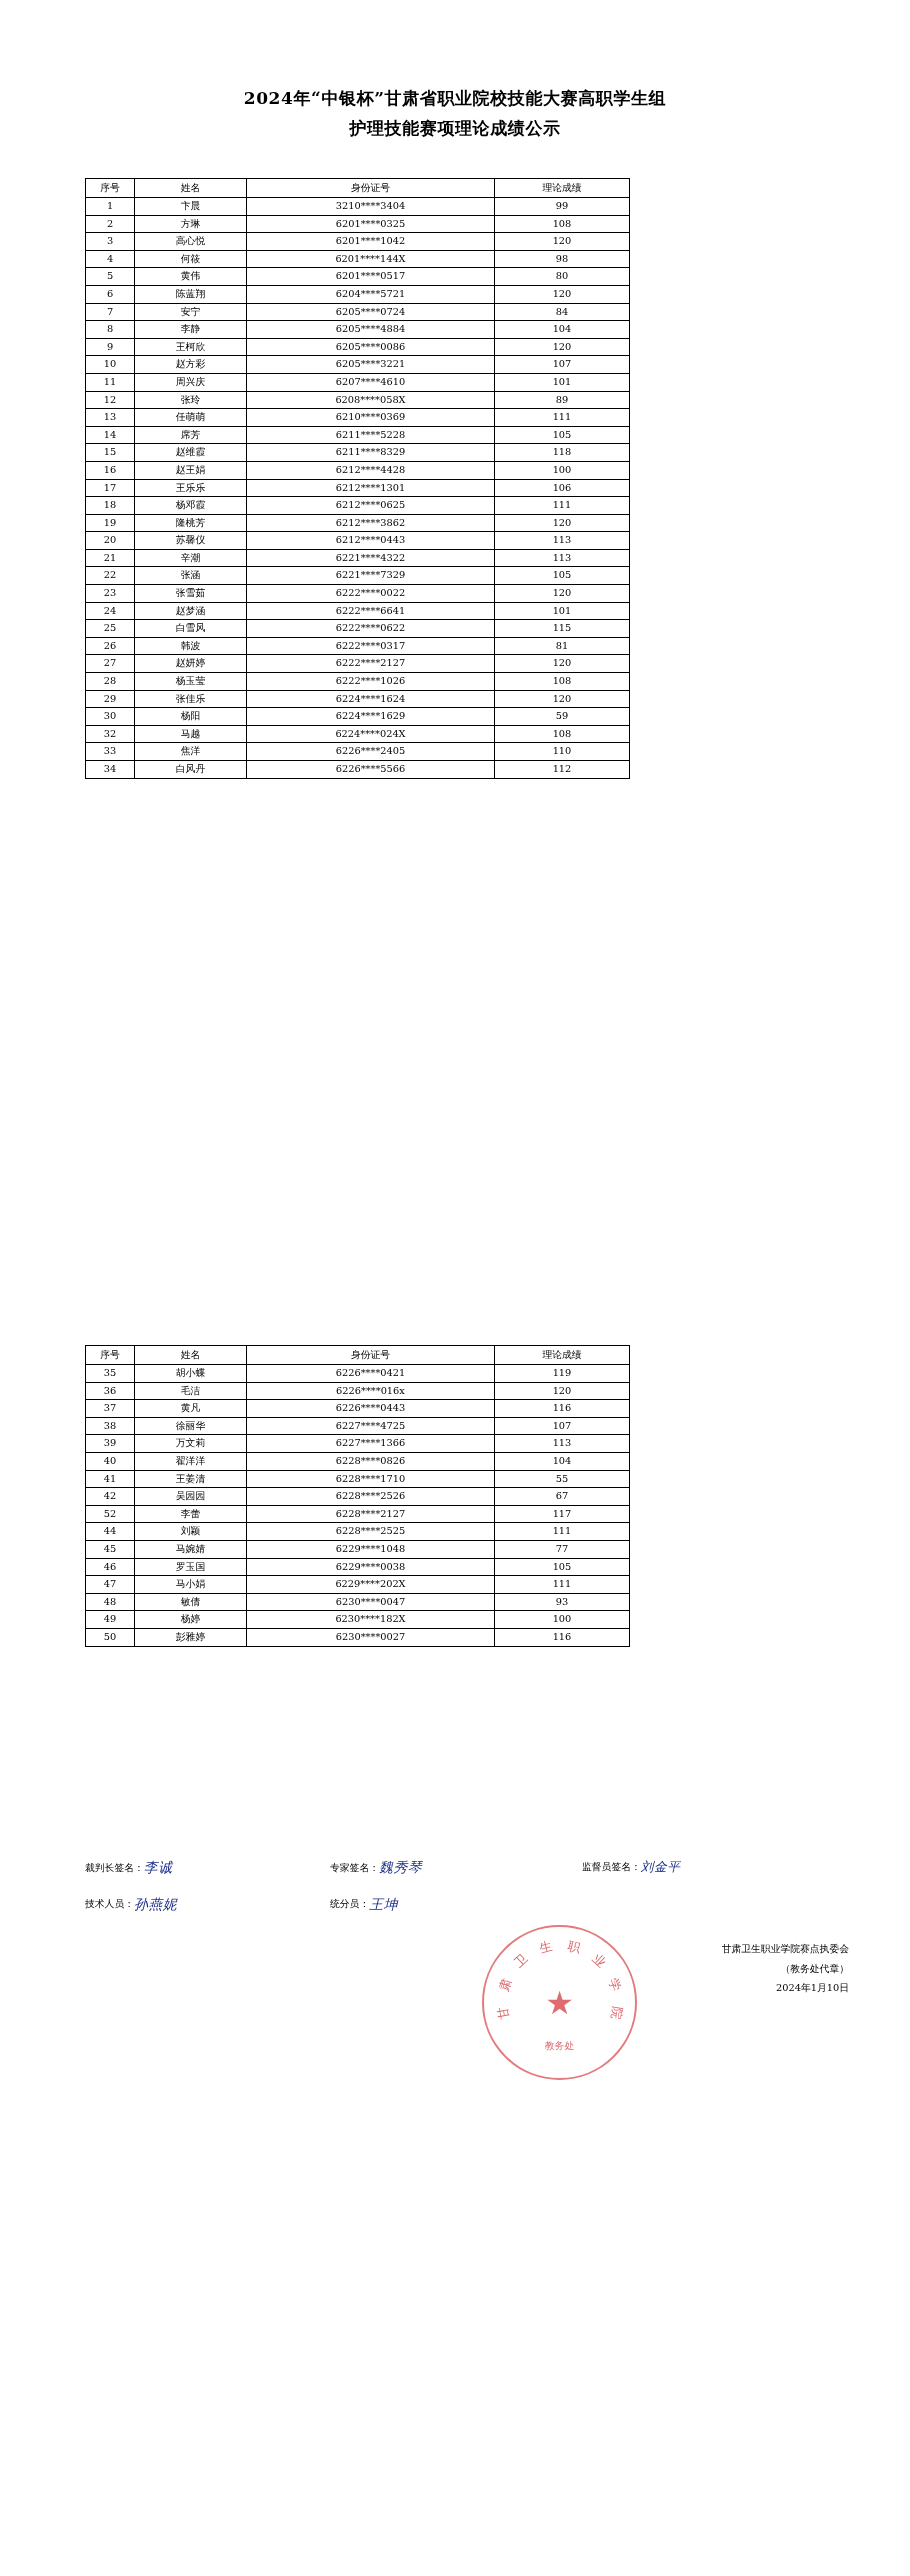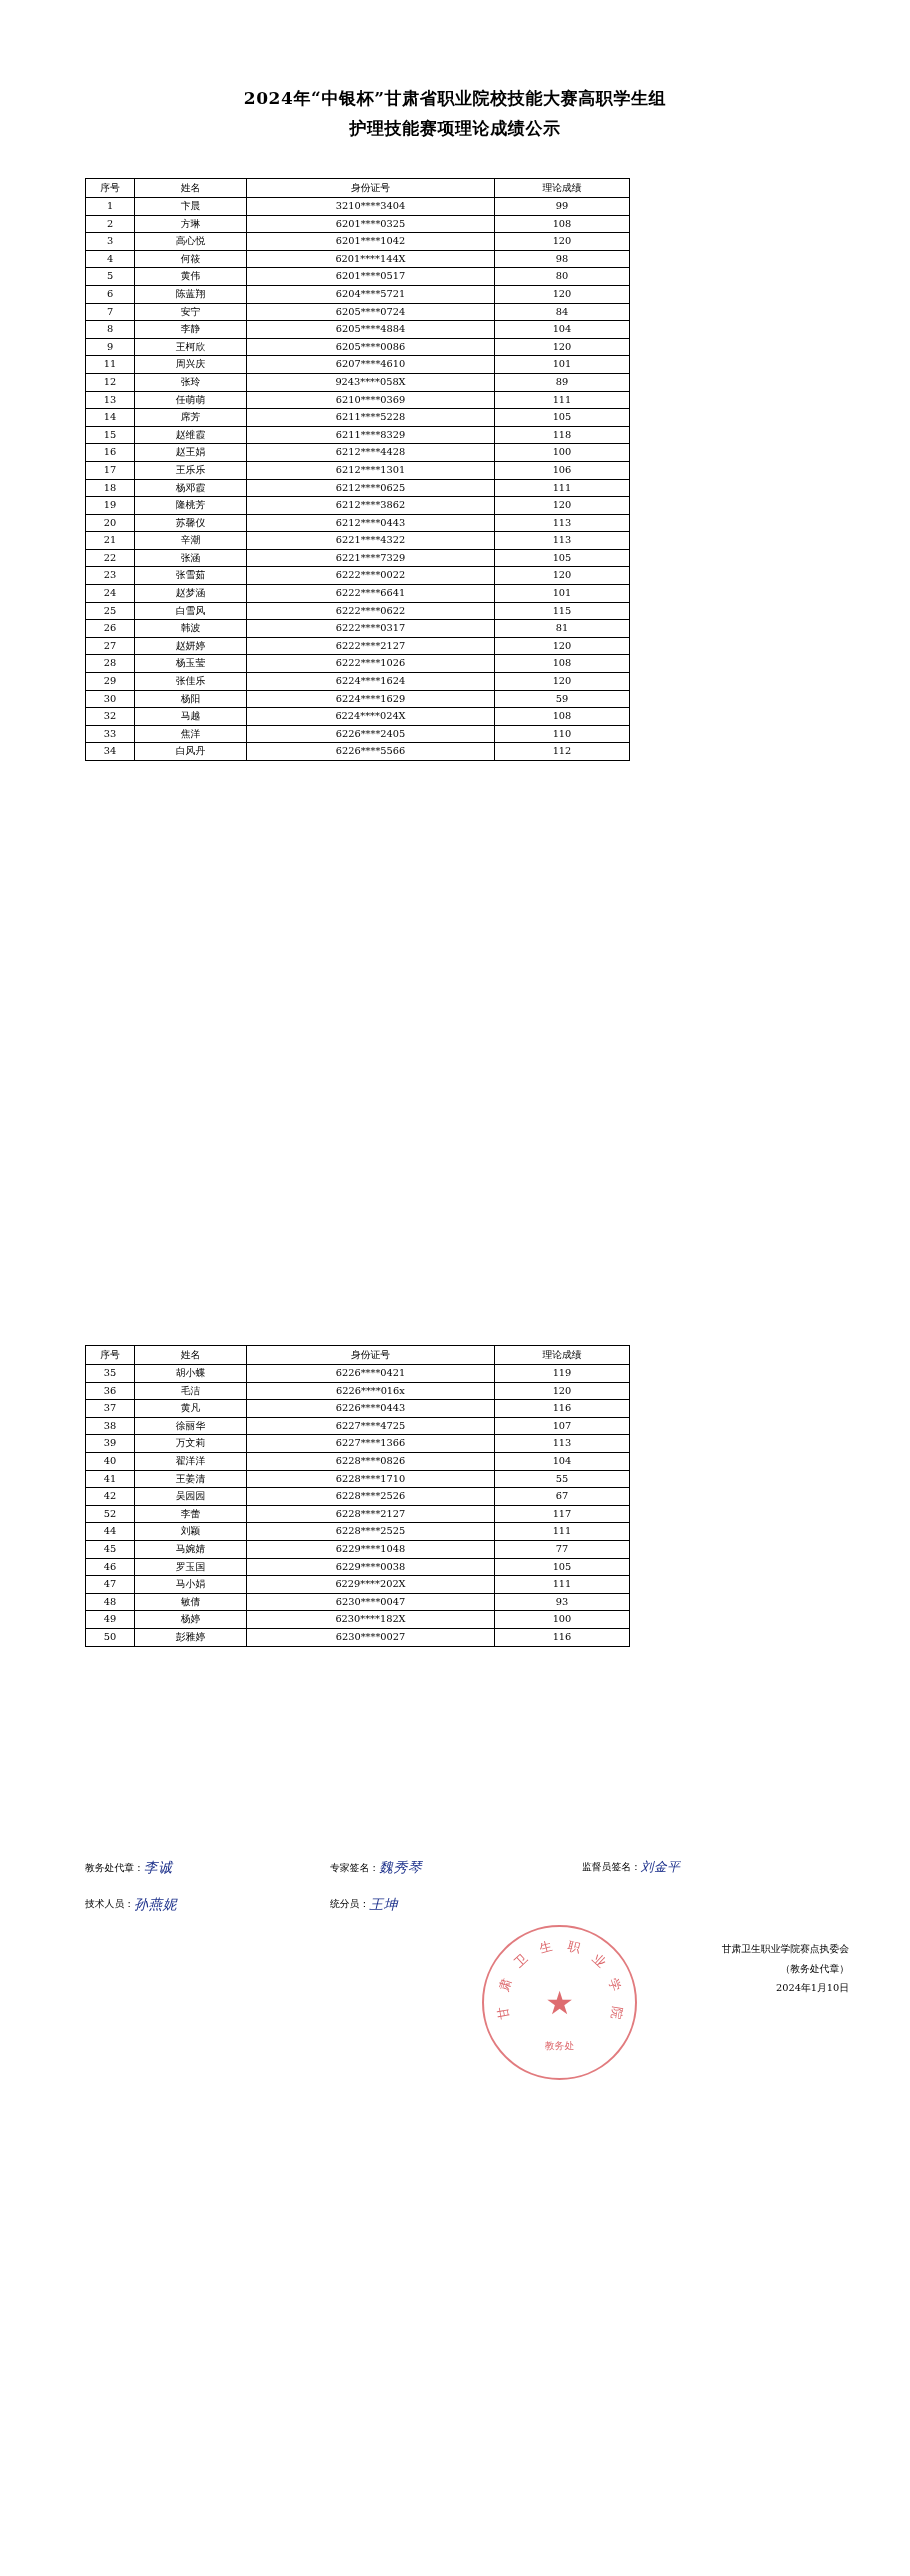--- a/index.html
+++ b/index.html
@@ -233,29 +233,35 @@
           <td>6205****4884</td>
           <td>104</td>
         </tr>
         <tr>
           <td>9</td>
           <td>王柯欣</td>
           <td>6205****0086</td>
           <td>120</td>
         </tr>
         <tr>
+          <td>10</td>
+          <td>赵方彩</td>
+          <td>6205****3221</td>
+          <td>107</td>
+        </tr>
+        <tr>
           <td>11</td>
           <td>周兴庆</td>
           <td>6207****4610</td>
           <td>101</td>
         </tr>
         <tr>
           <td>12</td>
           <td>张玲</td>
-          <td>9243****058X</td>
+          <td>6208****058X</td>
           <td>89</td>
         </tr>
         <tr>
           <td>13</td>
           <td>任萌萌</td>
           <td>6210****0369</td>
           <td>111</td>
         </tr>
         <tr>
           <td>14</td>
@@ -490,21 +496,21 @@
           <td>50</td>
           <td>彭雅婷</td>
           <td>6230****0027</td>
           <td>116</td>
         </tr>
       </tbody>
   </table>
 
   <div class="sig-area">
     <div class="sig-row" id="sig-judge">
-      <span class="sig-label">教务处代章：</span><span class="hand">李诚</span>
+      <span class="sig-label">裁判长签名：</span><span class="hand">李诚</span>
     </div>
     <div class="sig-row" id="sig-expert">
       <span class="sig-label">专家签名：</span><span class="hand">魏秀琴</span>
     </div>
     <div class="sig-row" id="sig-super">
       <span class="sig-label">监督员签名：</span><span class="hand small">刘金平</span>
     </div>
     <div class="sig-row" id="sig-tech">
       <span class="sig-label">技术人员：</span><span class="hand">孙燕妮</span>
     </div>

